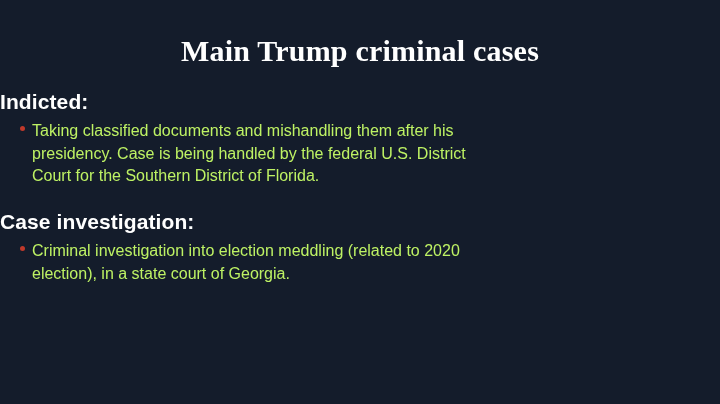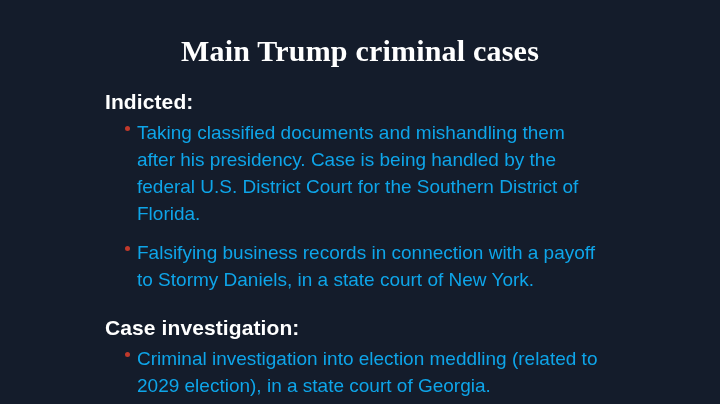--- a/index.html
+++ b/index.html
@@ -25,41 +25,40 @@
     margin: 0;
     padding-top: 34px;
     text-align: center;
     color: #ffffff;
     font-family: "Liberation Serif", serif;
     font-size: 30px;
     font-weight: bold;
     letter-spacing: 0.2px;
   }
   .section {
-    padding-left: 105px;
     padding-right: 40px;
   }
   .section-heading {
     color: #ffffff;
     font-size: 21px;
     font-weight: bold;
     margin: 0;
     padding-top: 22px;
     padding-bottom: 6px;
     letter-spacing: 0.1px;
   }
   .bullets {
     list-style: none;
     margin: 0;
     padding: 0 0 0 20px;
   }
   .bullet {
     position: relative;
-    color: #0ea5e9;
-    font-size: 19px;
+    color: #bef264;
+    font-size: 16px;
     line-height: 1.42;
     padding-left: 12px;
     margin-bottom: 12px;
     max-width: 470px;
   }
   .bullet:last-child {
     margin-bottom: 0;
   }
   .bullet-dot {
     position: absolute;
@@ -82,30 +81,26 @@
 
   <h1 class="title">Main Trump criminal cases</h1>
 
   <div class="section">
     <h2 class="section-heading">Indicted:</h2>
     <ul class="bullets">
       <li class="bullet">
         <span class="bullet-dot"></span>
         <span class="bullet-text">Taking classified documents and mishandling them after his presidency. Case is being handled by the federal U.S. District Court for the Southern District of Florida.</span>
       </li>
-      <li class="bullet">
-        <span class="bullet-dot"></span>
-        <span class="bullet-text">Falsifying business records in connection with a payoff to Stormy Daniels, in a state court of New York.</span>
-      </li>
     </ul>
   </div>
 
   <div class="section">
     <h2 class="section-heading">Case investigation:</h2>
     <ul class="bullets">
       <li class="bullet">
         <span class="bullet-dot"></span>
-        <span class="bullet-text">Criminal investigation into election meddling (related to 2029 election), in a state court of Georgia.</span>
+        <span class="bullet-text">Criminal investigation into election meddling (related to 2020 election), in a state court of Georgia.</span>
       </li>
     </ul>
   </div>
 
 </div>
 
 </body></html>

